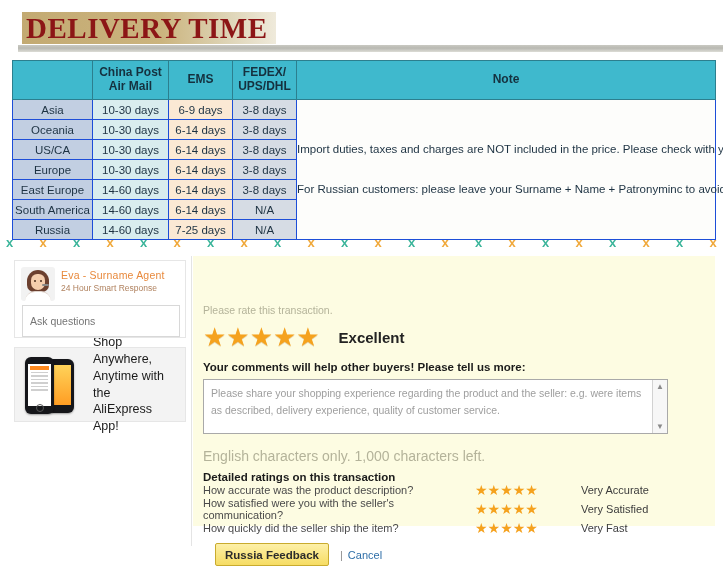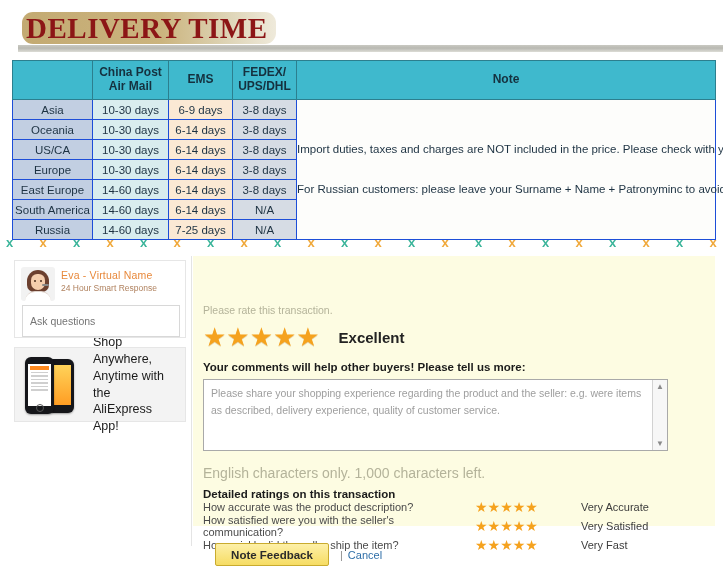--- a/index.html
+++ b/index.html
@@ -23,21 +23,20 @@
     height: 56px;
   }
   #title-block {
     position: absolute;
     left: 22px; top: 12px;
     height: 32px;
     padding: 0 8px 0 4px;
     background: linear-gradient(90deg, #c3aa72 0%, #cbb47e 55%, #ddd3b4 80%, #efeadb 100%);
     display: flex;
     align-items: center;
-    border-radius: 11px;
   }
   #title-text {
     font-family: "Liberation Serif", serif;
     font-weight: bold;
     font-size: 29px;
     letter-spacing: 0.5px;
     color: #8c1616;
     line-height: 1;
     white-space: nowrap;
   }
@@ -325,21 +324,21 @@
   }
   #comments-label {
     margin-top: 9px;
     font-size: 11.5px;
     font-weight: bold;
     color: #1b1b1b;
   }
   #comment-box {
     margin-top: 6px;
     width: 465px;
-    height: 72px;
+    height: 55px;
     border: 1px solid #a9a9a9;
     background: #ffffff;
     position: relative;
     box-sizing: border-box;
   }
   #comment-text {
     position: absolute;
     left: 7px; top: 5px;
     right: 20px;
     font-size: 10.5px;
@@ -541,21 +540,21 @@
       <div id="eva-card">
         <div id="eva-avatar">
           <div class="hair"></div>
             <div class="face"></div>
           <div class="eye-l"></div>
             <div class="eye-r"></div>
           <div class="mic"></div>
             <div class="body"></div>
         </div>
         <div id="eva-text">
-          <div id="eva-name">Eva - Virtual Name</div>
+          <div id="eva-name">Eva - Surname Agent</div>
           <div id="eva-sub">24 Hour Smart Response</div>
         </div>
       </div>
       <div id="eva-input-wrap">
         <input id="eva-input" type="text" placeholder="Ask questions" style="">
       </div>
     </div>
 
     <div id="app-card">
       <div id="phones">
@@ -643,18 +642,18 @@
           <span class="star">★</span>
           <span class="star">★</span>
           <span class="star">★</span>
           <span class="star">★</span>
         </div>
       <div class="rating-label">Very Fast</div>
     </div>
   </div>
 
   <div id="footer-row">
-    <button id="leave-feedback-btn">Note Feedback</button>
+    <button id="leave-feedback-btn">Russia Feedback</button>
     <span id="cancel-sep">|</span>
     <a id="cancel-link">Cancel</a>
   </div>
 
 </div>
 
 </body></html>

